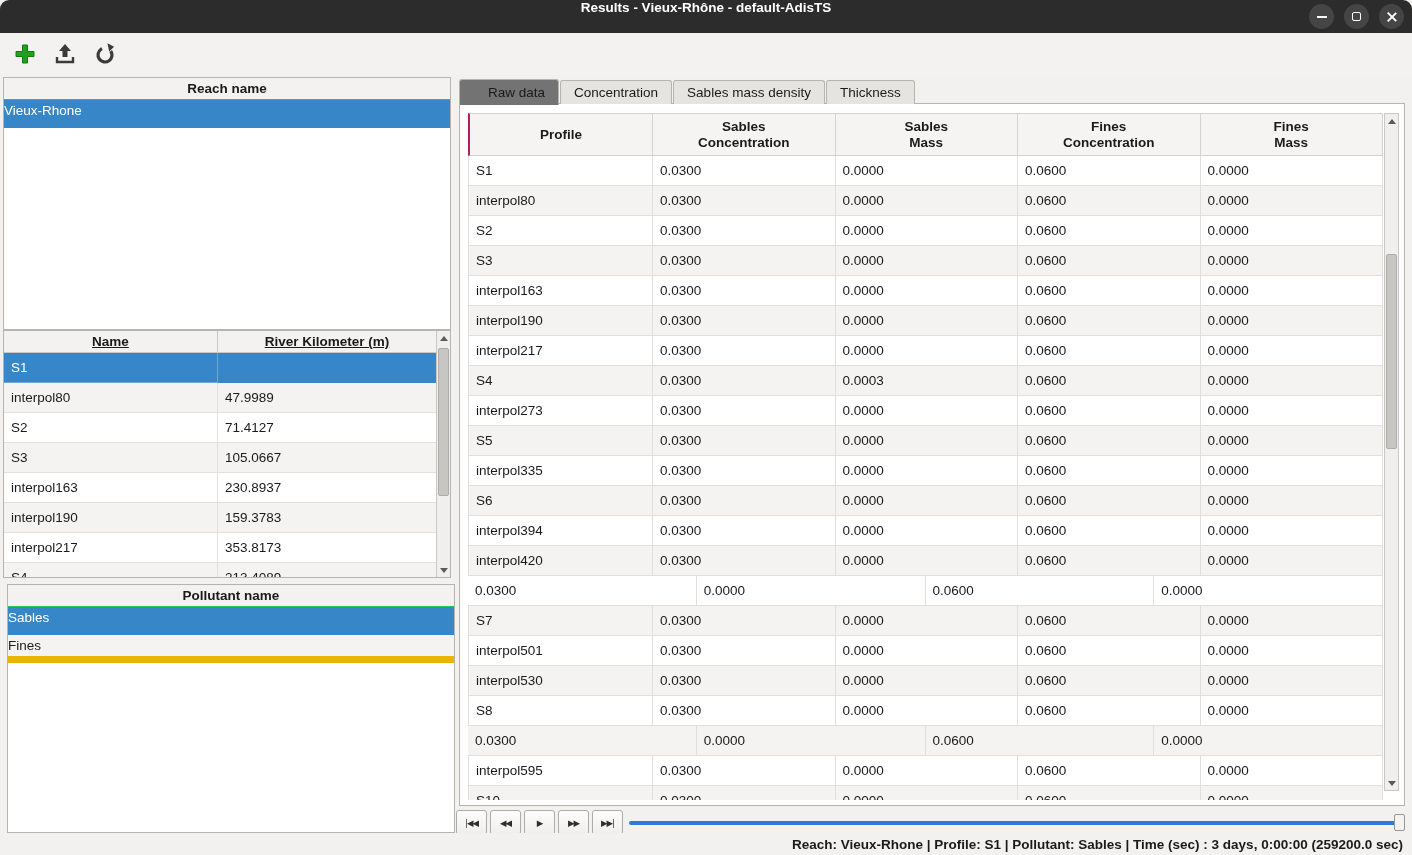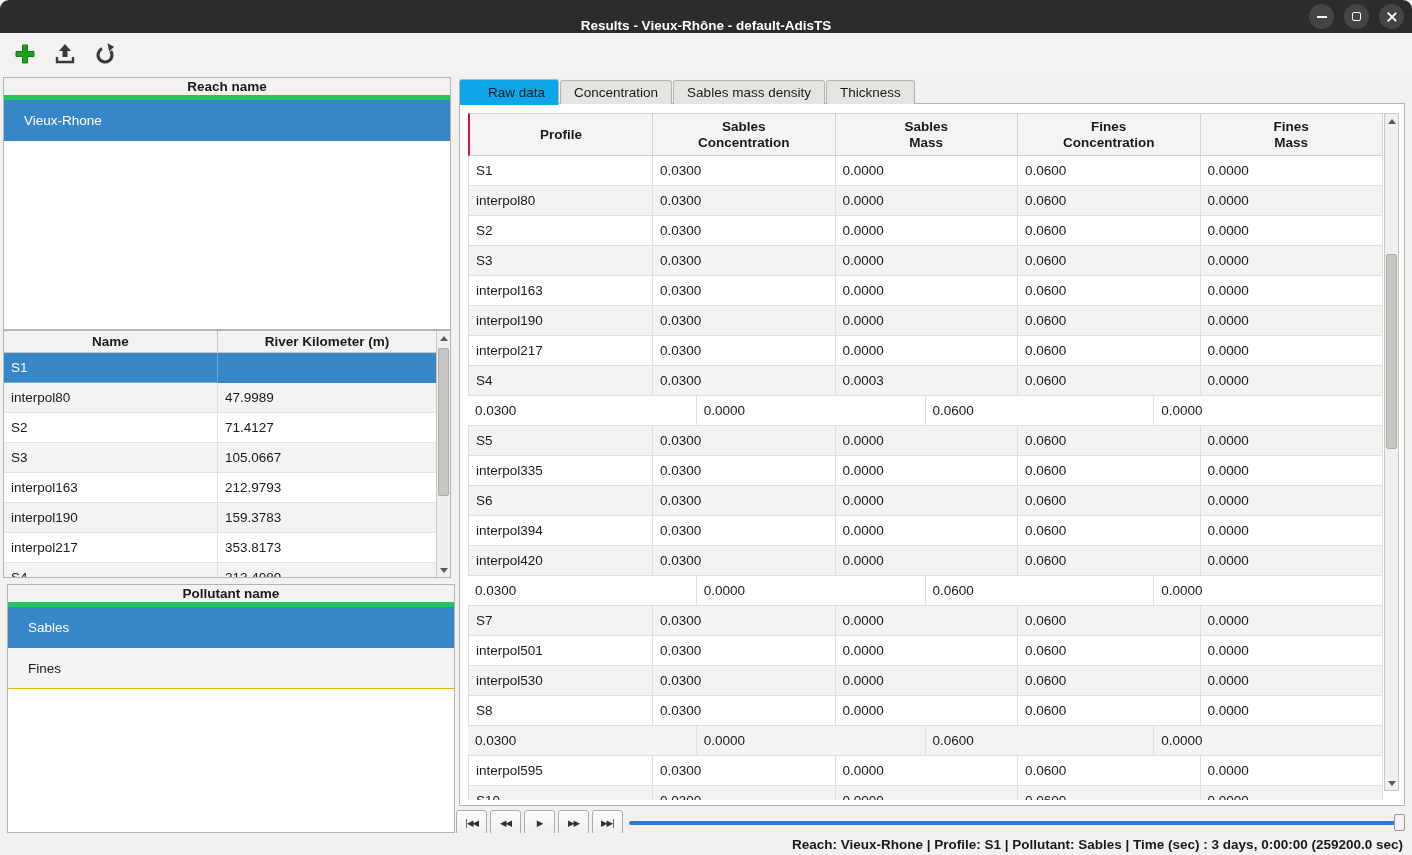--- a/index.html
+++ b/index.html
@@ -6,21 +6,21 @@
   html,body { width:1412px; height:855px; }
   body {
     position:relative; overflow:hidden;
     background:#f2f1ef; color:#1a1a1a;
     font-family:"Liberation Sans","DejaVu Sans",sans-serif;
     font-size:13.5px;
   }
   
   .titlebar { position:absolute; top:0; left:0; right:0; height:33px;
     background:#2c2c2c; border-radius:9px 9px 0 0;
-    display:flex; align-items:flex-end; justify-content:center; }
+    display:flex; align-items:flex-start; justify-content:center; }
   .title { color:#fff; font-weight:bold; font-size:13.5px; }
   .win-controls { position:absolute; right:8px; top:4px; display:flex; gap:10px; }
   .win-btn { width:25px; height:25px; border-radius:50%; background:#454545;
     display:flex; align-items:center; justify-content:center; cursor:default; }
   .glyph-min { width:10px; height:2px; background:#fff; }
   .glyph-max { width:9px; height:9px; border:1.5px solid #fff; border-radius:2px; }
   .glyph-close { position:relative; width:12px; height:12px; }
   .glyph-close::before,.glyph-close::after { content:""; position:absolute; left:5px; top:0;
     width:1.6px; height:12px; background:#fff; }
   .glyph-close::before { transform:rotate(45deg); }
@@ -28,29 +28,29 @@
   
   .toolbar { position:absolute; top:33px; left:0; right:0; height:42px;
     background:#f3f2f0; display:flex; align-items:center; gap:6px; padding-left:8px; }
   .tool-btn { width:34px; height:34px; border:none; background:transparent;
     display:flex; align-items:center; justify-content:center; padding:0; }
   
   .widget { position:absolute; background:#fff; border:1px solid #b6b4b0; }
   #reach-widget    { left:3px; top:77px;  width:448px; height:253px; }
   #profiles-widget { left:3px; top:330px; width:448px; height:248px; }
   #pollutant-widget{ left:7px; top:584px; width:448px; height:249px; }
-  .widget-header { height:22px; background:#f3f2f0; border-bottom:5px solid #22c55e;
+  .widget-header { height:22px; background:#f3f2f0; border-bottom:1px solid #22c55e;
     display:flex; align-items:center; justify-content:center; font-weight:bold; }
-  .list-item { height:41px; display:flex; align-items:center; padding-left:20px;
-    border-bottom:1px solid #eab308; }
+  .list-item { height:28px; display:flex; align-items:center; padding-left:0;
+    border-bottom:7px solid #eab308; }
   .list-item.selected { background:var(--sel,#3787c8); color:#fff; border-bottom-color:var(--sel,#3787c8); }
   .list-item.alt { background:#f4f3f2; }
   
   .profiles-head { display:flex; height:22px; background:#f3f2f0;
-    border-bottom:1px solid #c9c7c3; margin-right:14px; }
+    border-bottom:1px solid #c9c7c3; margin-right:14px;text-decoration:underline; }
   .ph-cell { flex:1; display:flex; align-items:center; justify-content:center;
     font-weight:bold; border-right:1px solid #c9c7c3; }
   .ph-cell:last-child { border-right:none; }
   .ph-cell.name { flex:0 0 214px; }
   .profiles-body { position:absolute; left:0; top:22px; right:14px; bottom:0; overflow:hidden; }
   .p-row { display:flex; height:30px; }
   .p-row.alt { background:#f4f3f2; }
   .p-row.selected { background:var(--sel,#3787c8); color:#fff; }
   .p-cell { display:flex; align-items:center; padding-left:7px;
     border-right:1px solid #e2e1df; border-bottom:1px solid #e2e1df; }
@@ -70,21 +70,21 @@
     border-right:4px solid transparent; border-top:5px solid #5a5a5a; }
   .scroll-thumb { position:absolute; left:1px; width:11px;
     background:#c8c6c3; border:1px solid #aeaca8; border-radius:2px; }
   #profiles-thumb { top:17px; height:148px; }
   
   #tab-bar { position:absolute; left:459px; top:78px; height:26px;
     display:flex; align-items:flex-end; z-index:3; }
   .tab { height:24px; padding:0 13px; display:flex; align-items:center;
     background:#e6e4e1; border:1px solid #b6b4b0; border-bottom:none;
     border-radius:3px 3px 0 0; margin-right:1px; }
-  .tab.active { height:26px; background:#0ea5e9; margin-bottom:-1px;padding-left:28px; }
+  .tab.active { height:26px; background:#737373; margin-bottom:-1px;padding-left:28px; }
   
   #content-frame { position:absolute; left:459px; top:103px; width:946px; height:703px;
     background:#fff; border:1px solid #b6b4b0; z-index:1; }
   #dt-area { position:absolute; left:8px; top:9px; right:21px; bottom:5px; overflow:hidden; }
   #dt-head { display:flex; height:43px; }
   .dt-hcell { background:#f5f4f2; border:1px solid #d4d2cf; border-left:none;
     display:flex; align-items:center; justify-content:center; text-align:center;
     font-weight:bold; white-space:pre-line; line-height:16px; flex:1; }
   .dt-hcell.c0 { flex:0 0 185px; border-left:2px solid #be185d; }
   .dt-row { display:flex; height:30px; }
@@ -175,21 +175,21 @@
       <div class="p-row">
         <div class="p-cell name">S2</div>
         <div class="p-cell km">71.4127</div>
       </div>
       <div class="p-row alt">
         <div class="p-cell name">S3</div>
         <div class="p-cell km">105.0667</div>
       </div>
       <div class="p-row">
         <div class="p-cell name">interpol163</div>
-        <div class="p-cell km">212.9793</div>
+        <div class="p-cell km">230.8937</div>
       </div>
       <div class="p-row alt">
         <div class="p-cell name">interpol190</div>
         <div class="p-cell km">159.3783</div>
       </div>
       <div class="p-row">
         <div class="p-cell name">interpol217</div>
         <div class="p-cell km">353.8173</div>
       </div>
       <div class="p-row alt">
@@ -287,20 +287,21 @@
           <div class="dt-cell">0.0000</div>
         </div>
         <div class="dt-row alt">
           <div class="dt-cell c0">S4</div>
           <div class="dt-cell">0.0300</div>
           <div class="dt-cell">0.0003</div>
           <div class="dt-cell">0.0600</div>
           <div class="dt-cell">0.0000</div>
         </div>
         <div class="dt-row">
+          <div class="dt-cell c0">interpol273</div>
           <div class="dt-cell">0.0300</div>
           <div class="dt-cell">0.0000</div>
           <div class="dt-cell">0.0600</div>
           <div class="dt-cell">0.0000</div>
         </div>
         <div class="dt-row alt">
           <div class="dt-cell c0">S5</div>
           <div class="dt-cell">0.0300</div>
           <div class="dt-cell">0.0000</div>
           <div class="dt-cell">0.0600</div>

